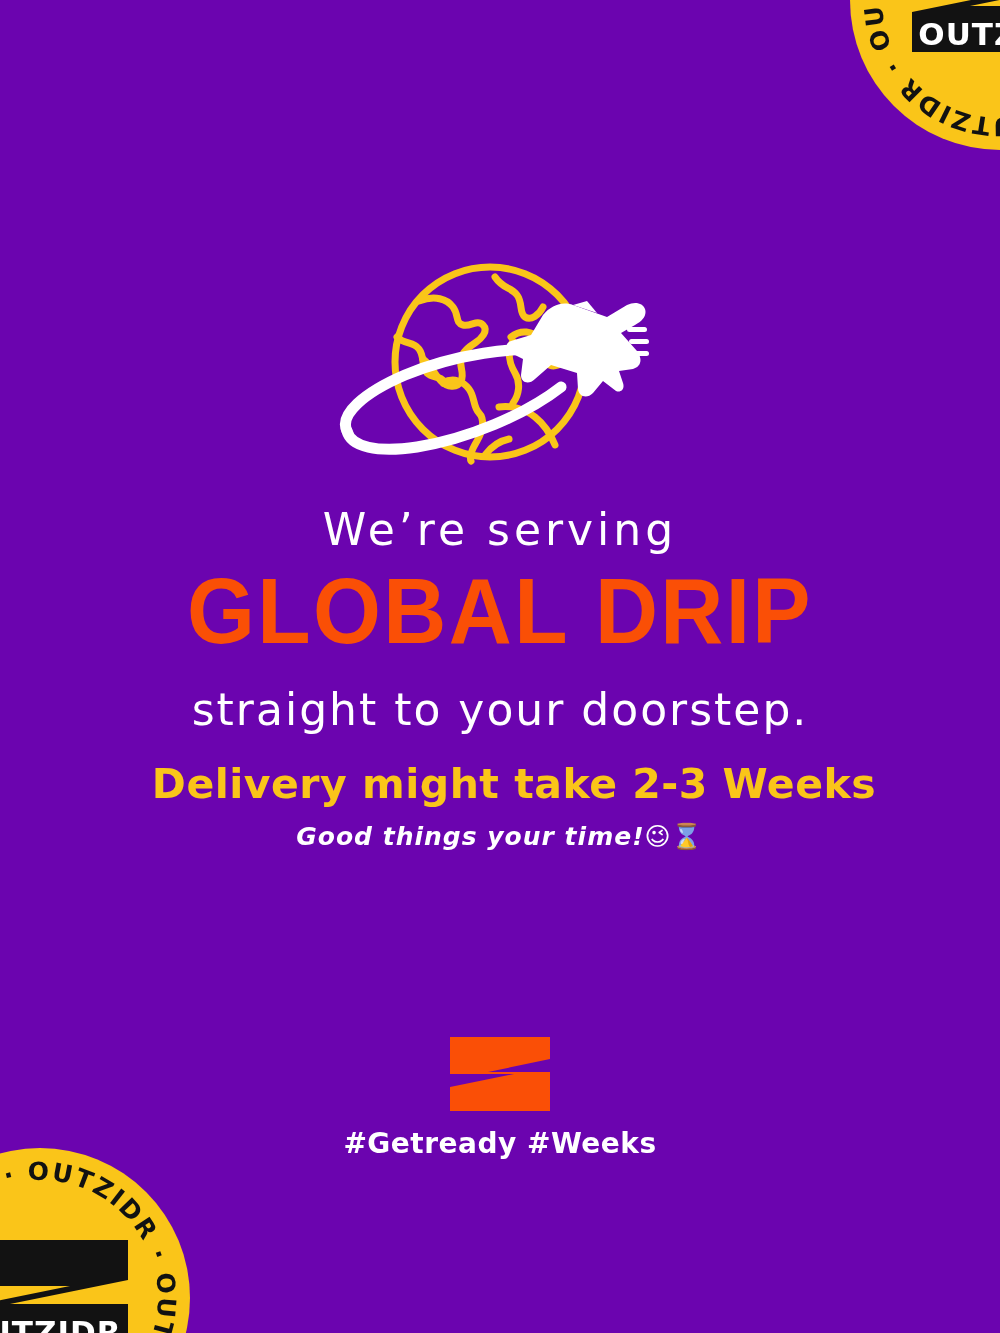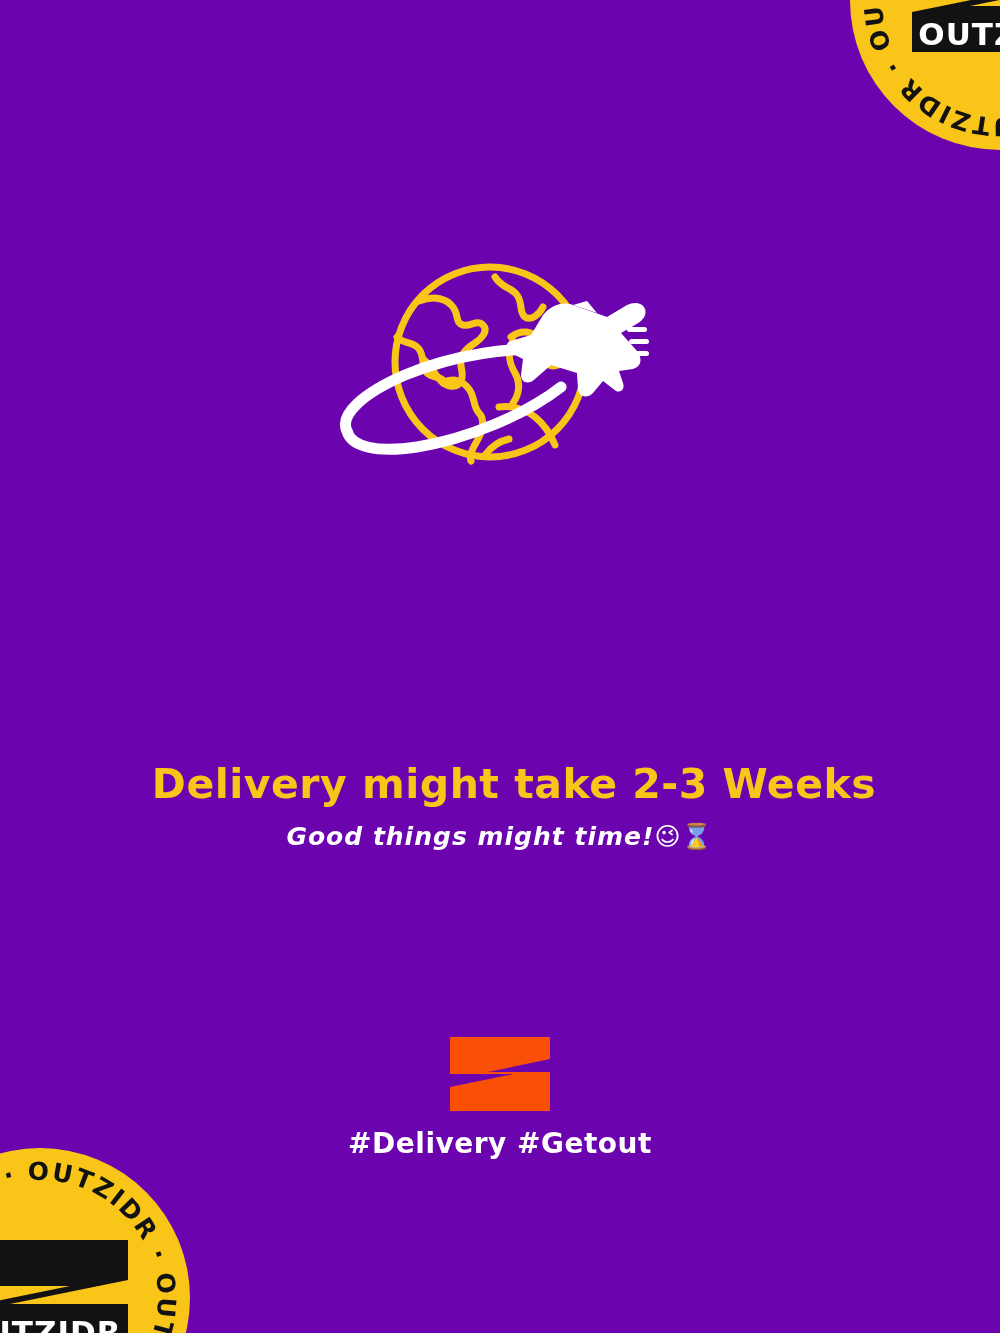--- a/index.html
+++ b/index.html
@@ -206,28 +206,33 @@
                  C194,130 186,128 186,120 L188,104 L176,98 C170,94 170,88 176,86
                  L196,80 Z"></path>
         <path d="M238,50 L252,46 L262,58 Z"></path>
         <rect x="292" y="72" width="20" height="5" rx="2.5"></rect>
         <rect x="294" y="84" width="20" height="5" rx="2.5"></rect>
         <rect x="296" y="96" width="18" height="5" rx="2.5"></rect>
       </g>
     </svg>
   </div>
 
+  <div id="headline-block">
+    <div class="line-serving">We’re serving</div>
+    <div class="line-global-drip">GLOBAL DRIP</div>
+    <div class="line-doorstep">straight to your doorstep.</div>
+  </div>
 
   <div id="delivery-block">
     <div class="delivery-main">Delivery might take 2-3 Weeks</div>
     <div class="delivery-sub">
-      <span>Good things might time!</span><span class="emoji">😉</span><span class="emoji">⌛</span>
+      <span>Good things your time!</span><span class="emoji">😉</span><span class="emoji">⌛</span>
     </div>
   </div>
 
   <div id="footer-block">
     <svg id="footer-z-logo" viewBox="0 0 104 78" xmlns="http://www.w3.org/2000/svg">
       <path d="M2,2 L102,2 L102,24 L40,37 L102,37 L102,76 L2,76 L2,52 L66,39 L2,39 Z" fill="#FA4F06"></path>
     </svg>
-    <div class="footer-hashtags">#Delivery #Getout</div>
+    <div class="footer-hashtags">#Getready #Weeks</div>
   </div>
 
 </div>
 
 </body></html>

